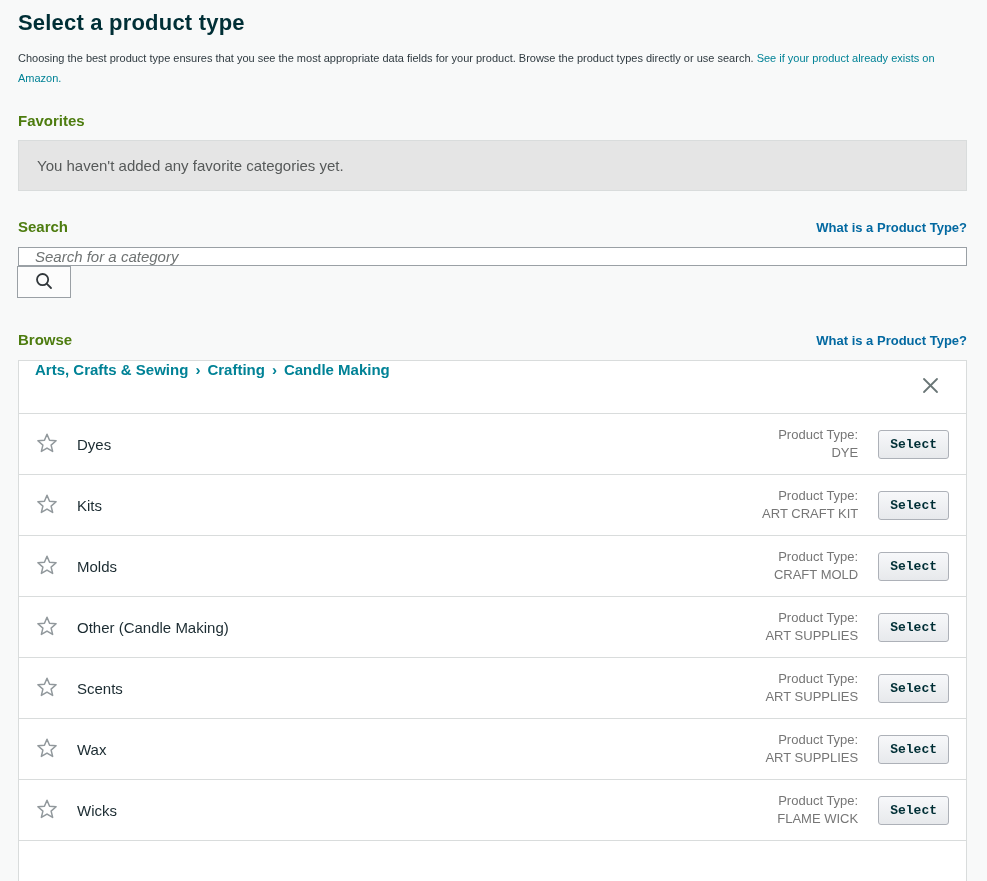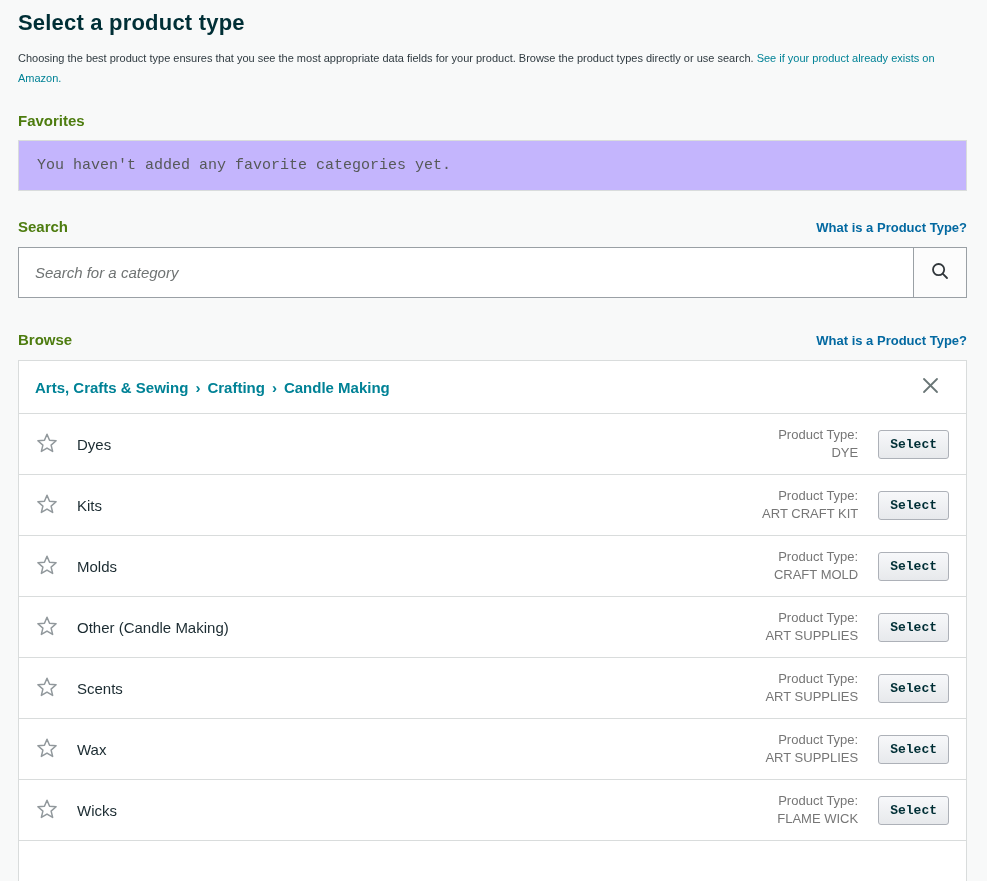--- a/index.html
+++ b/index.html
@@ -48,36 +48,36 @@
     text-decoration: none;
     cursor: pointer;
     font-weight: bold;
   }
 
   .favorites-heading { margin-top: 24px; }
   .favorites-box {
     margin-top: 11px;
     width: 949px;
     height: 51px;
-    background: #c4b5fd;
+    background: #e5e5e5;
     border: 1px solid #d9dcdc;
     display: flex;
     align-items: center;
     padding-left: 18px;
     font-size: 15px;
     color: #565959;
-    font-family: Liberation Mono, monospace;
   }
 
   .search-header { margin-top: 27px; }
   .search-bar {
     margin-top: 12px;
     width: 949px;
     height: 51px;
     display: flex;
+    flex-direction: column;
   }
   .search-input {
     flex: 1;
     height: 51px;
     border: 1px solid #9aa0a5;
     background: #fff;
     padding: 0 16px;
     font-family: "Liberation Sans", sans-serif;
     font-size: 15px;
     color: #333;
@@ -102,21 +102,20 @@
   .browse-header { margin-top: 33px; }
   .browse-panel {
     margin-top: 12px;
     width: 949px;
     background: #ffffff;
     border: 1px solid #d9dcdc;
   }
   .breadcrumb-row {
     height: 52px;
     display: flex;
-    align-items: center;
     padding: 0 24px 0 16px;
   }
   .breadcrumb {
     flex: 1;
     font-size: 15px;
     font-weight: 700;
     color: #008296;
   }
   .breadcrumb a {
     color: #008296;

